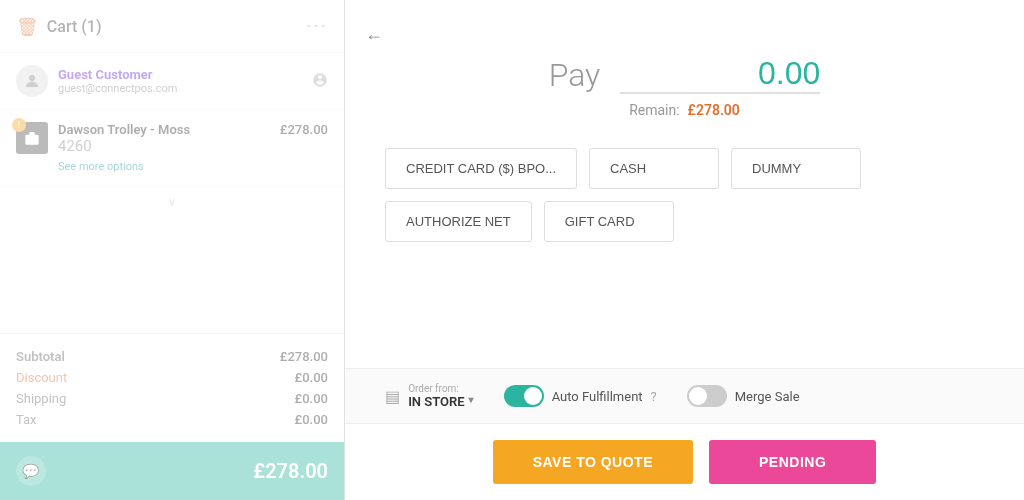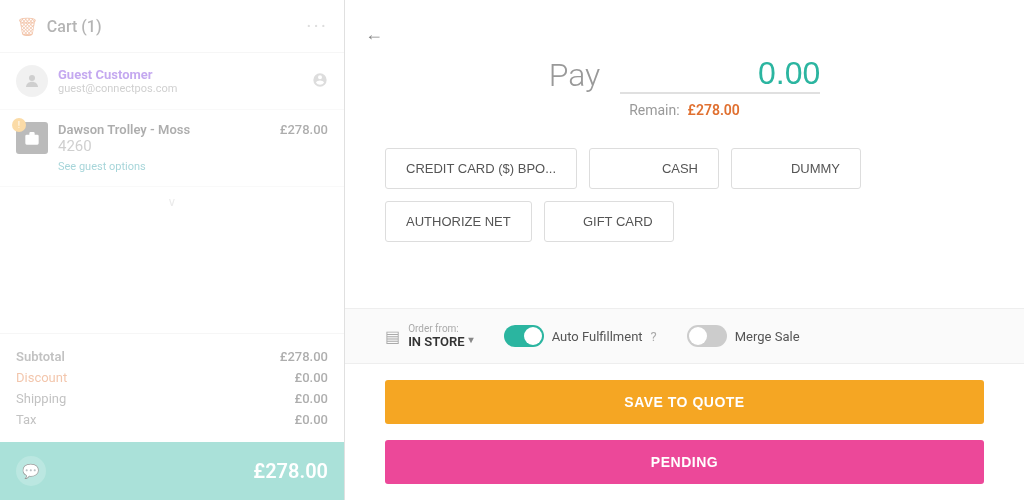--- a/index.html
+++ b/index.html
@@ -318,21 +318,21 @@
     .payment-btn {
       border: 1px solid #ddd;
       background: #fff;
       padding: 12px 20px;
       font-size: 13px;
       font-weight: 500;
       color: #555;
       cursor: pointer;
       border-radius: 3px;
       min-width: 130px;
-      text-align: right;
+      text-align: left;
       transition: background 0.15s;
     }
 
     .options-row {
       display: flex;
       align-items: center;
       gap: 30px;
       padding: 14px 40px;
       background: #fafafa;
       border-top: 1px solid #eee;
@@ -416,21 +416,20 @@
       color: #aaa;
       font-size: 13px;
       cursor: pointer;
     }
 
     .action-buttons {
       display: flex;
       gap: 16px;
       padding: 16px 40px;
       justify-content: center;
-      flex-direction: column;
     }
 
     .btn-quote {
       background: #f5a623;
       color: #fff;
       border: none;
       padding: 14px 40px;
       font-size: 14px;
       font-weight: 700;
       border-radius: 3px;
@@ -496,21 +495,21 @@
   <div class="product-row">
     <div class="product-icon">
       <div class="product-badge">!</div>
       <svg width="16" height="16" viewBox="0 0 24 24" fill="#fff">
           <path d="M20 7h-4V5a2 2 0 0 0-2-2h-4a2 2 0 0 0-2 2v2H4a2 2 0 0 0-2 2v11a2 2 0 0 0 2 2h16a2 2 0 0 0 2-2V9a2 2 0 0 0-2-2z"></path>
         </svg>
     </div>
     <div class="product-info">
       <div class="product-name">Dawson Trolley - Moss</div>
       <div class="product-id">4260</div>
-      <a class="product-link">See guest options</a>
+      <a class="product-link">See more options</a>
     </div>
     <div class="product-price">£278.00</div>
   </div>
 
   <div class="cart-body">
     <div class="scroll-indicator">∨</div>
   </div>
 
   <div class="cart-footer">
     <div class="summary-row">

